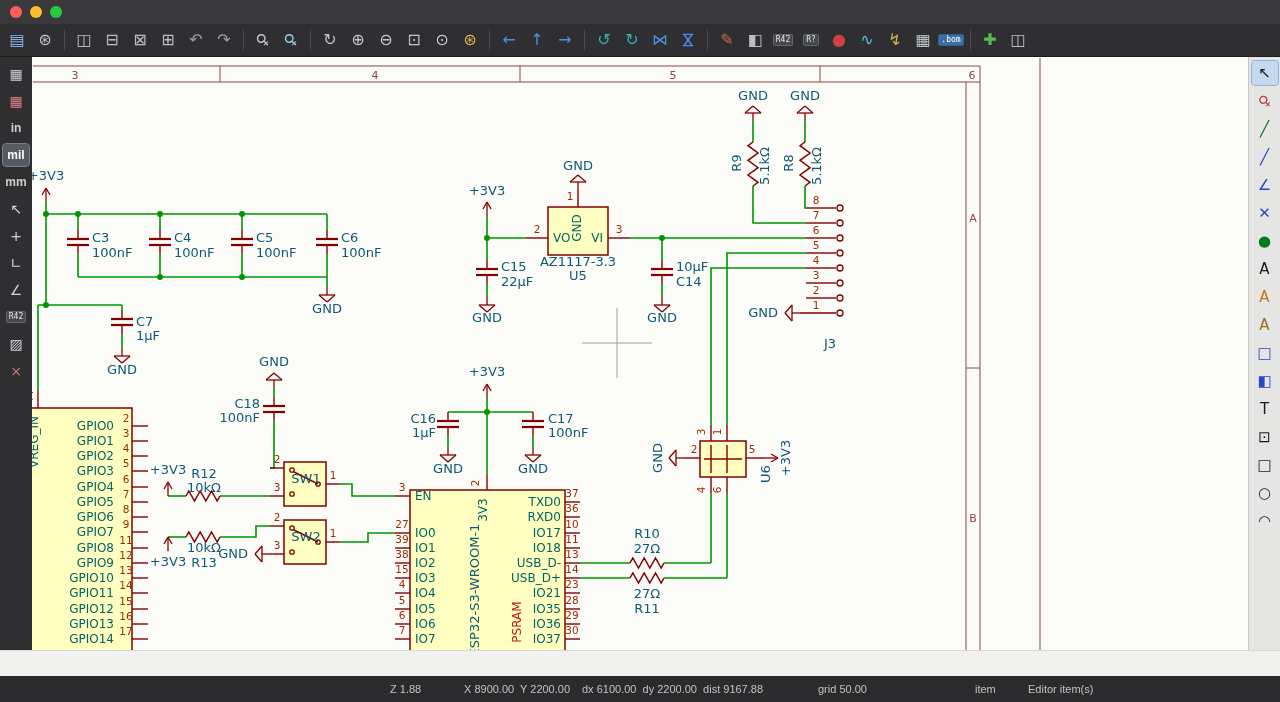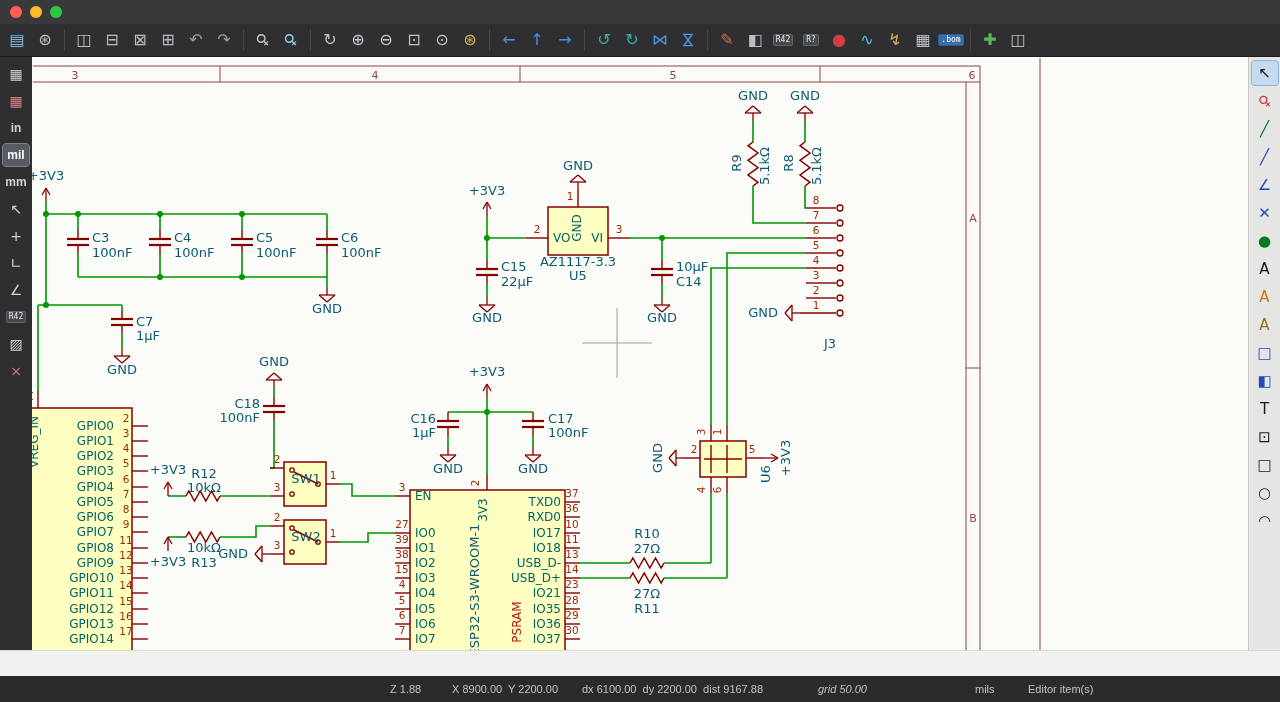--- a/index.html
+++ b/index.html
@@ -692,19 +692,19 @@
       <button class="rbtn">
         <span class="g" style="color: rgb(26, 26, 26);">○</span>
       </button>
       <button class="rbtn">
         <span class="g" style="color: rgb(26, 26, 26);">◠</span>
       </button>
     </div>
   <div class="hstrip"></div>
   <div class="statusbar" id="statusbar">
       <span style="left: 390px;">Z 1.88</span>
-      <span style="left: 452px;">X 8900.00  Y 2200.00</span>
+      <span style="left: 464px;">X 8900.00  Y 2200.00</span>
       <span style="left: 582px;">dx 6100.00  dy 2200.00  dist 9167.88</span>
-      <span style="left: 818px; font-style: italic;">grid 50.00</span>
-      <span style="left: 975px;">mils</span>
+      <span style="left: 818px;">grid 50.00</span>
+      <span style="left: 975px;">item</span>
       <span style="left: 1028px;">Editor item(s)</span>
     </div>
 </div>
 
 </body></html>

